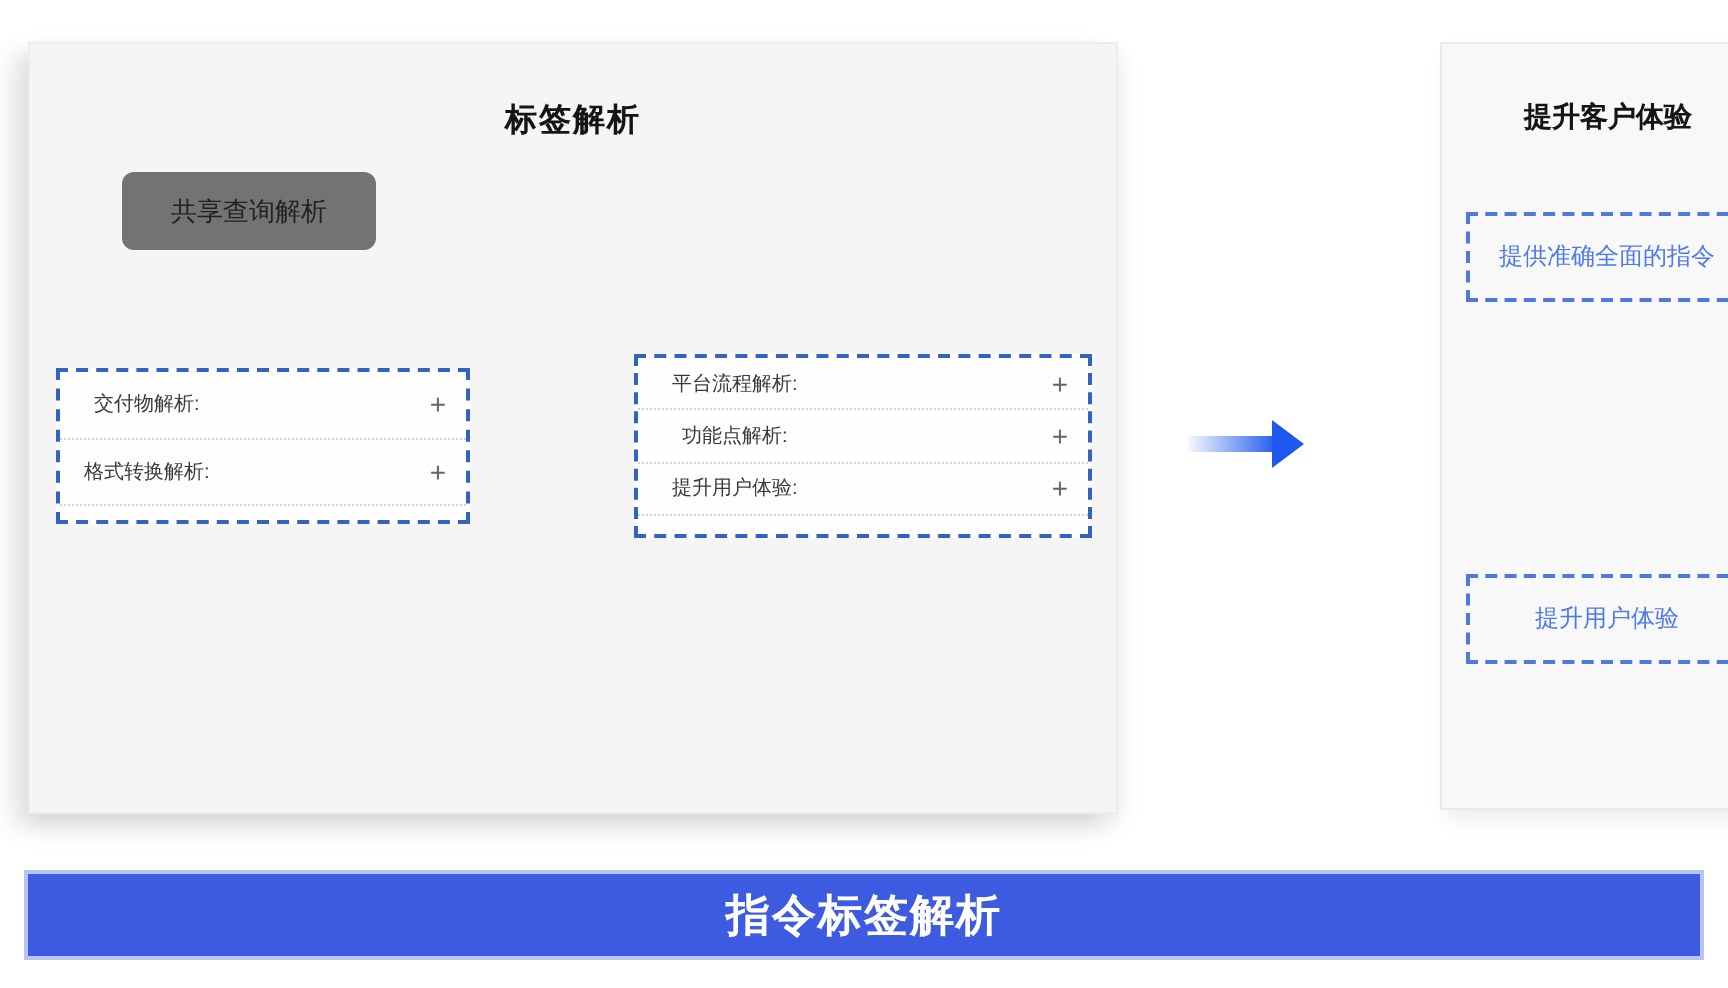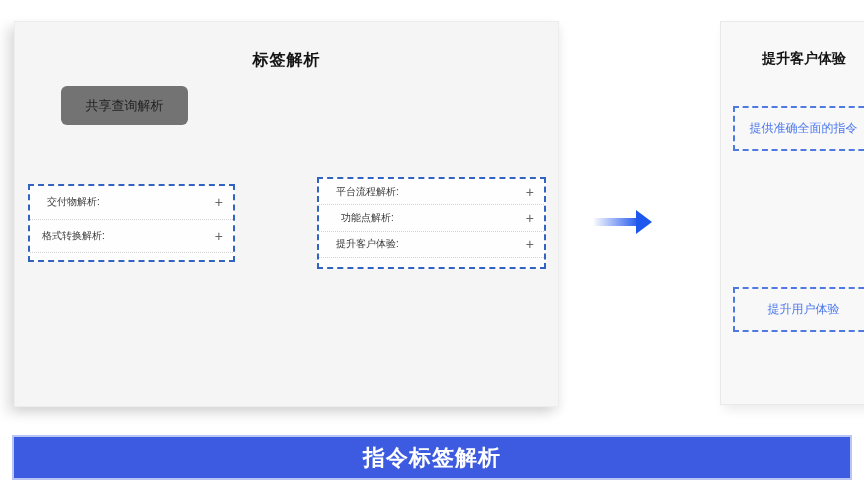--- a/index.html
+++ b/index.html
@@ -103,21 +103,21 @@
     <div class="dash-group g1">
       <div class="dg-row">
         <span class="dg-label">平台流程解析:</span>
         <span class="dg-plus">+</span>
       </div>
       <div class="dg-row">
         <span class="dg-label">功能点解析:</span>
         <span class="dg-plus">+</span>
       </div>
       <div class="dg-row">
-        <span class="dg-label">提升客户体验:</span>
+        <span class="dg-label">提升用户体验:</span>
         <span class="dg-plus">+</span>
       </div>
     </div>
   </section>
 
   <div class="flow-arrow">
     <div class="shaft"></div>
     <div class="head"></div>
   </div>
 

